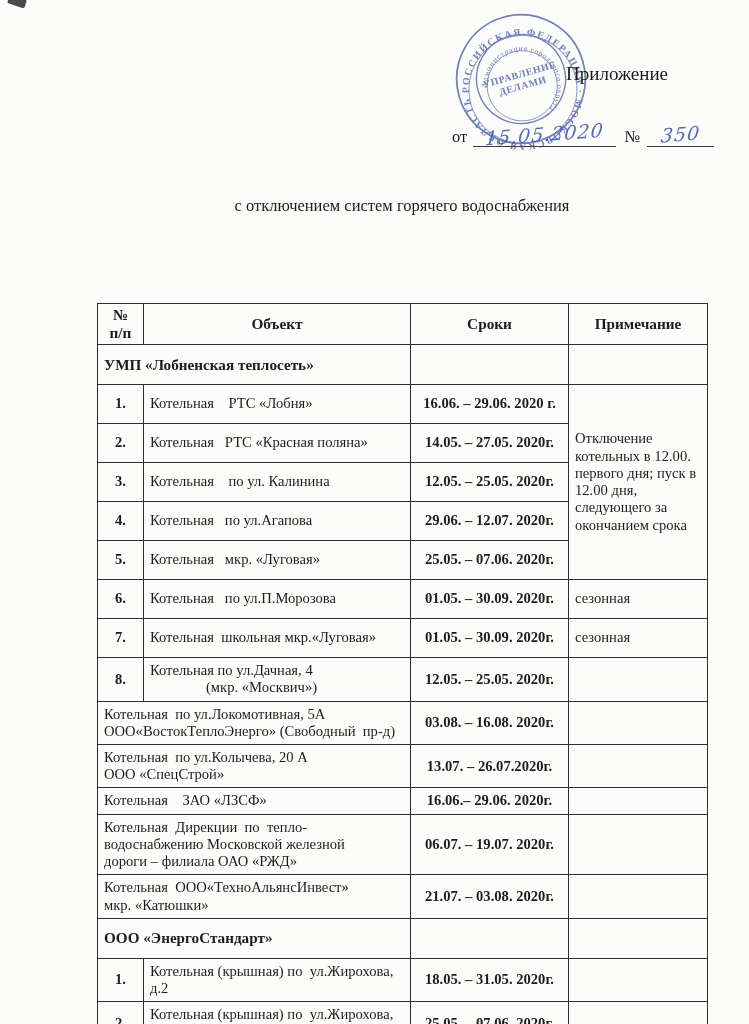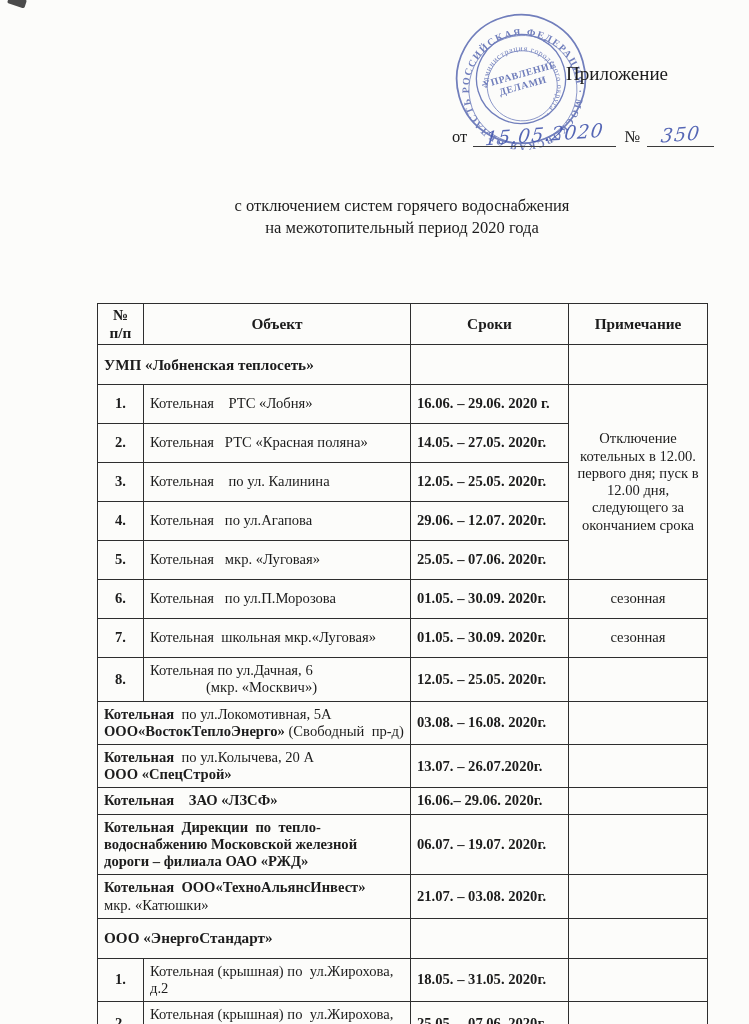--- a/index.html
+++ b/index.html
@@ -72,24 +72,24 @@
     font-weight:bold; text-align:center; font-size:15.3px;
     white-space:pre-line; height:31px; padding:2px;
   }
   .r-header { height:37px; }
   .r-section td { height:31px; }
   .r-item td { height:30px; }
   .cell-num   { text-align:center; font-weight:bold; }
   .cell-object{ text-align:left; padding-left:9px; white-space:pre-wrap; }
   .org-cell   { padding-left:6px; }
   .section-cell { font-weight:bold; font-size:15.2px; padding-left:6px; white-space:pre-wrap;margin-left:48px; }
-  .cell-dates { text-align:left; font-weight:bold; white-space:nowrap; }
-  .cell-note  { text-align:center; }
+  .cell-dates { text-align:center; font-weight:bold; white-space:nowrap; }
+  .cell-note  { }
   .merged-note{ padding:4px 5px; }
-  .obj-line .b { font-weight:bold; }
+  .obj-line .b { font-weight:normal; }
   .obj-line.indent { padding-left:56px; }
 </style>
 </head>
 <body>
 
 <div class="page">
 
   <div class="scan-mark"></div>
 
   <div class="stamp">
@@ -114,21 +114,20 @@
   <div class="appendix-line1">Приложение</div>
   <div class="appendix-from">
     <span>от</span>
     <span class="uline date-line"><span class="handwriting">15.05.2020</span></span>
     <span class="no-label">№</span>
     <span class="uline num-line"><span class="handwriting">350</span></span>
   </div>
 
   <div class="title-block">
     <div class="title-sub">с отключением систем  горячего водоснабжения</div>
-    <div class="title-sub">на межотопительный период 2020 года</div>
   </div>
 
   <table class="schedule">
     <colgroup>
       <col class="c-num">
         <col class="c-obj">
         <col class="c-dates">
         <col class="c-note">
     </colgroup>
     <thead>
@@ -179,21 +178,21 @@
           <td class="cell-note">сезонная</td>
         </tr>
         <tr class="r-item">
           <td class="cell-num">7.</td>
           <td class="cell-object"><div class="obj-line"><span>Котельная  школьная мкр.«Луговая»</span></div></td>
           <td class="cell-dates">01.05. – 30.09. 2020г.</td>
           <td class="cell-note">сезонная</td>
         </tr>
         <tr class="r-item">
           <td class="cell-num">8.</td>
-          <td class="cell-object"><div class="obj-line"><span>Котельная по ул.Дачная, 6</span></div><div class="obj-line indent"><span>(мкр. «Москвич»)</span></div></td>
+          <td class="cell-object"><div class="obj-line"><span>Котельная по ул.Дачная, 4</span></div><div class="obj-line indent"><span>(мкр. «Москвич»)</span></div></td>
           <td class="cell-dates">12.05. – 25.05. 2020г.</td>
           <td class="cell-note"></td>
         </tr>
         <tr class="r-org">
           <td class="cell-object org-cell" colspan="2"><div class="obj-line"><span class="b">Котельная</span><span>  по ул.Локомотивная, 5А</span></div><div class="obj-line"><span class="b">ООО«ВостокТеплоЭнерго»</span><span> (Свободный  пр-д)</span></div></td>
           <td class="cell-dates">03.08. – 16.08. 2020г.</td>
           <td class="cell-note"></td>
         </tr>
         <tr class="r-org">
           <td class="cell-object org-cell" colspan="2"><div class="obj-line"><span class="b">Котельная</span><span>  по ул.Колычева, 20 А</span></div><div class="obj-line"><span class="b">ООО «СпецСтрой»</span></div></td>

